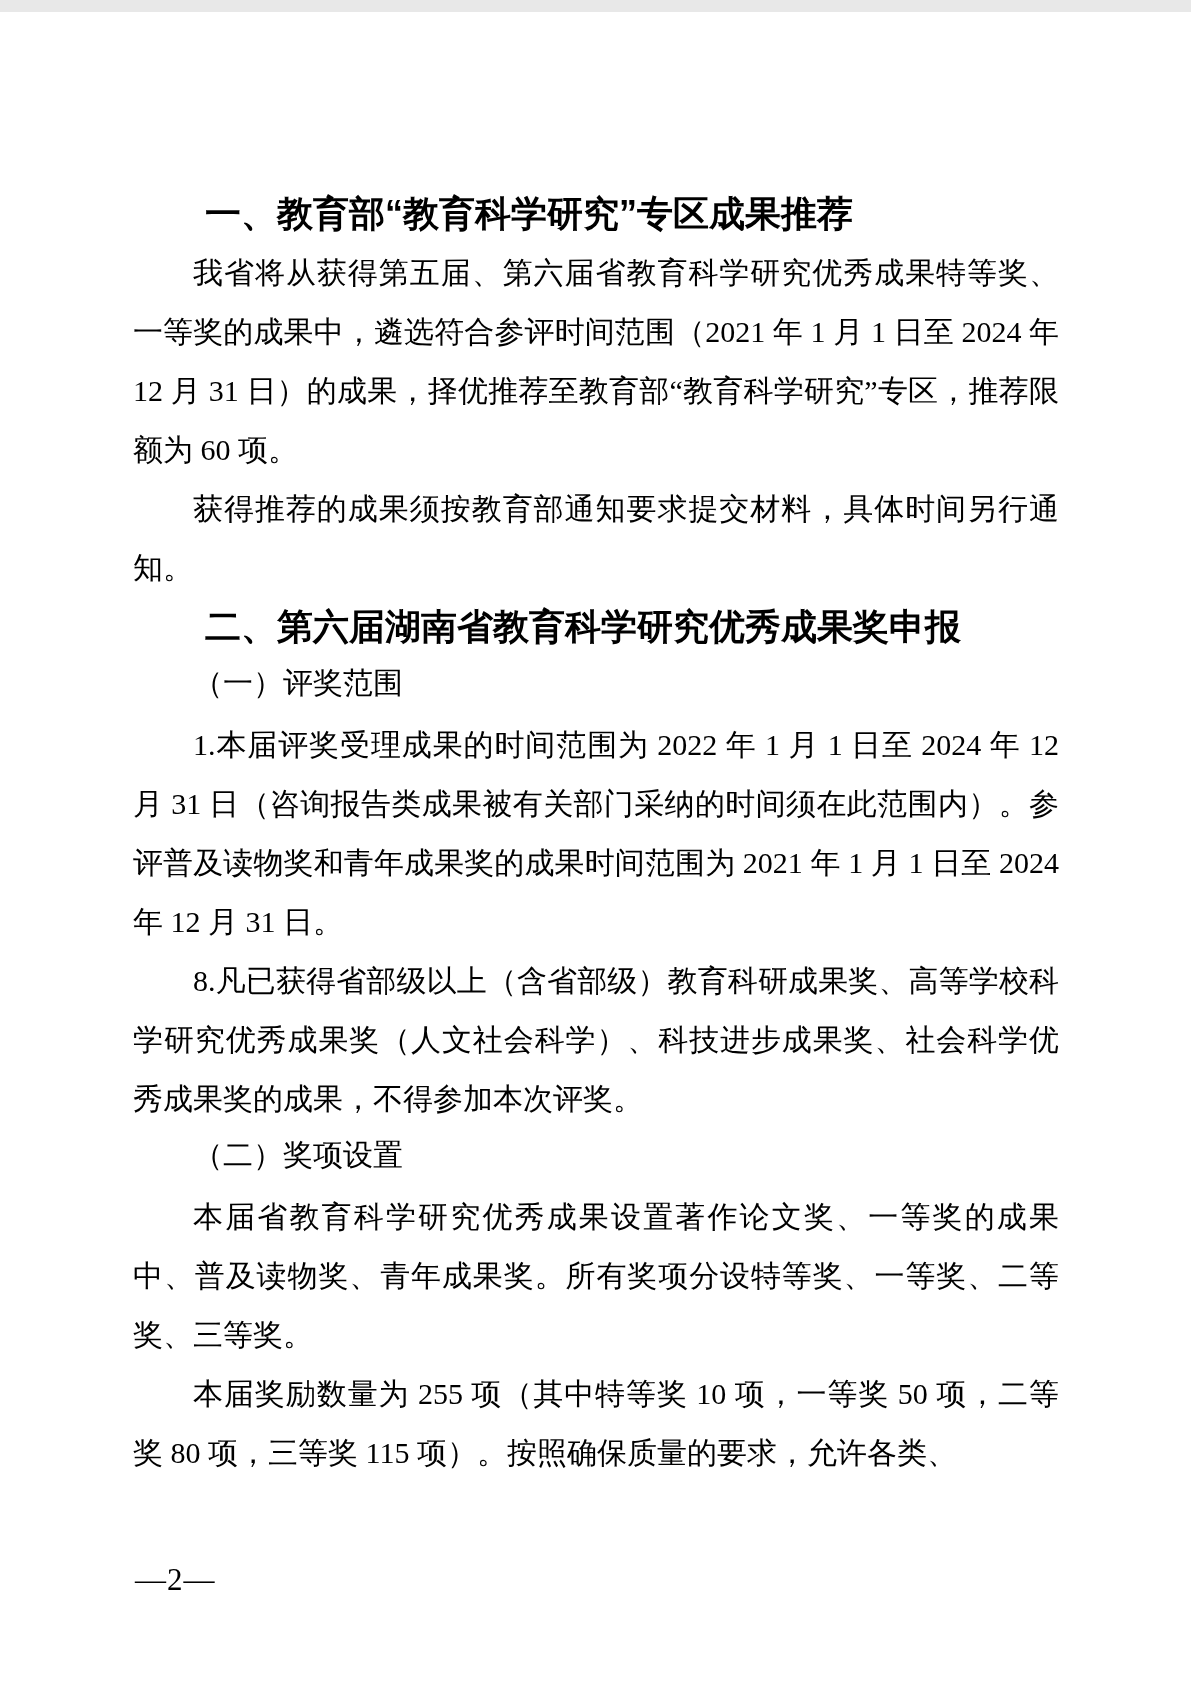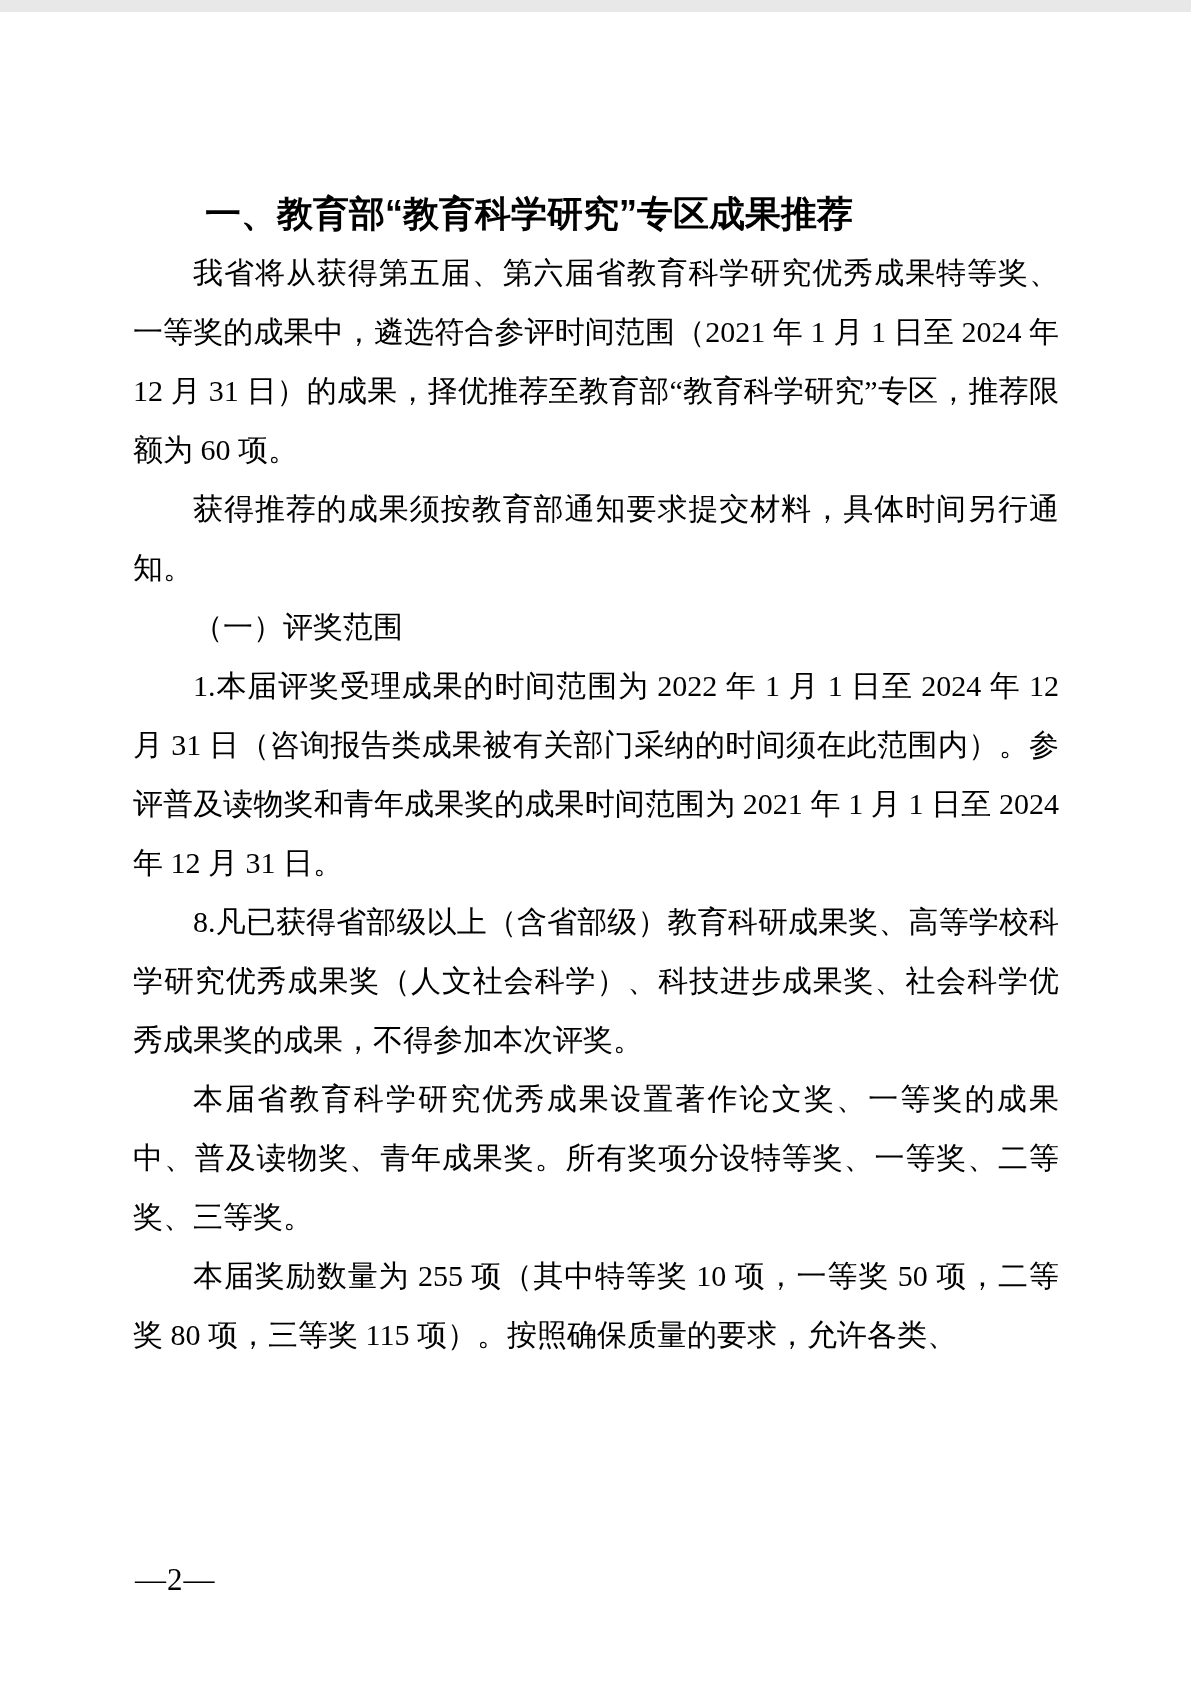--- a/index.html
+++ b/index.html
@@ -34,40 +34,43 @@
     font-family: "Liberation Serif", "DejaVu Serif", serif;
     color: #000000;
   }
   .h1 {
     font-weight: bold;
     font-family: "Liberation Sans", "DejaVu Sans", sans-serif;
     font-size: 36px;
   }
   .h2 {
     font-weight: normal;
+    font-family: Liberation Mono, monospace;
   }
   .footer {
     position: absolute;
     left: 135px;
     top: 1548px;
     font-size: 31px;
     line-height: 40px;
     font-family: "Liberation Serif", "DejaVu Serif", serif;
     color: #000000;
     letter-spacing: 1px;
   }
 </style>
 </head>
 <body>
 
 <div class="page">
   <div class="content">
     <h2 class="block h1">一、教育部“教育科学研究”专区成果推荐</h2>
     <p class="block">我省将从获得第五届、第六届省教育科学研究优秀成果特等奖、一等奖的成果中，遴选符合参评时间范围（2021 年 1 月 1 日至 2024 年 12 月 31 日）的成果，择优推荐至教育部“教育科学研究”专区，推荐限额为 60 项。</p>
     <p class="block">获得推荐的成果须按教育部通知要求提交材料，具体时间另行通知。</p>
+    <h2 class="block h1">二、第六届湖南省教育科学研究优秀成果奖申报</h2>
     <h3 class="block h2">（一）评奖范围</h3>
     <p class="block">1.本届评奖受理成果的时间范围为 2022 年 1 月 1 日至 2024 年 12 月 31 日（咨询报告类成果被有关部门采纳的时间须在此范围内）。参评普及读物奖和青年成果奖的成果时间范围为 2021 年 1 月 1 日至 2024 年 12 月 31 日。</p>
     <p class="block">8.凡已获得省部级以上（含省部级）教育科研成果奖、高等学校科学研究优秀成果奖（人文社会科学）、科技进步成果奖、社会科学优秀成果奖的成果，不得参加本次评奖。</p>
+    <h3 class="block h2">（二）奖项设置</h3>
     <p class="block">本届省教育科学研究优秀成果设置著作论文奖、一等奖的成果中、普及读物奖、青年成果奖。所有奖项分设特等奖、一等奖、二等奖、三等奖。</p>
     <p class="block">本届奖励数量为 255 项（其中特等奖 10 项，一等奖 50 项，二等奖 80 项，三等奖 115 项）。按照确保质量的要求，允许各类、</p>
   </div>
   <div class="footer">—2—</div>
 </div>
 
 </body></html>

